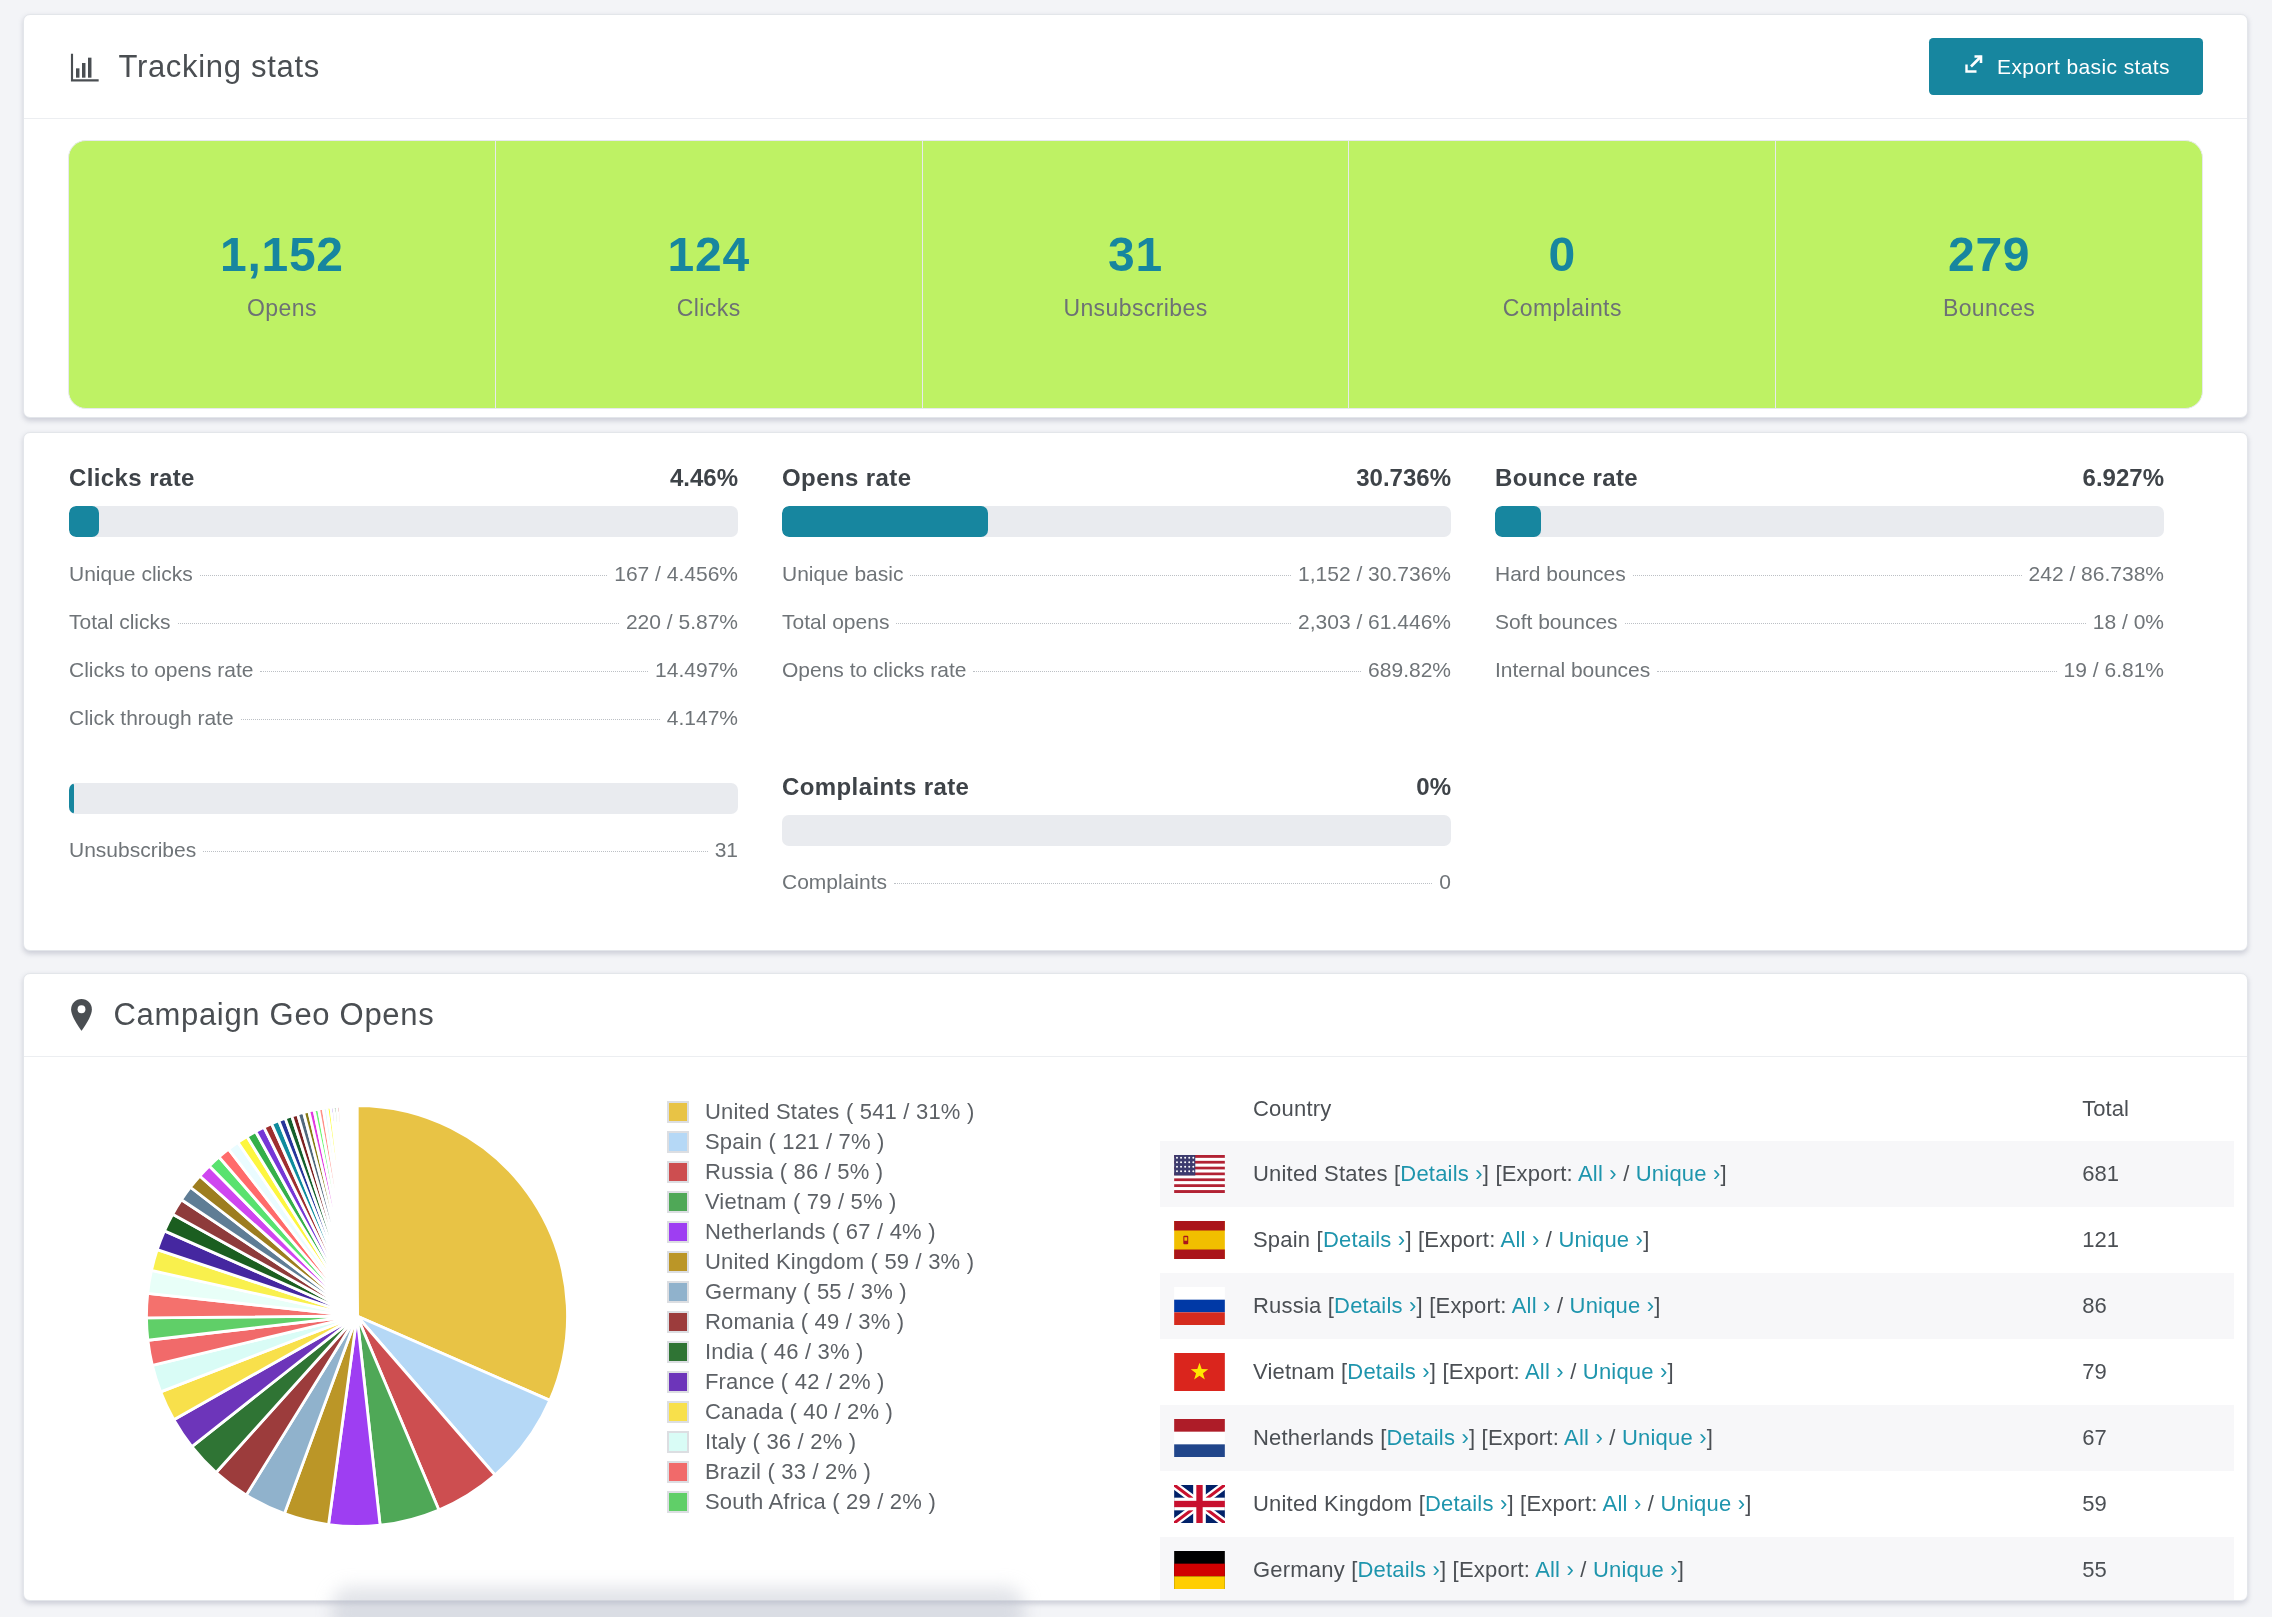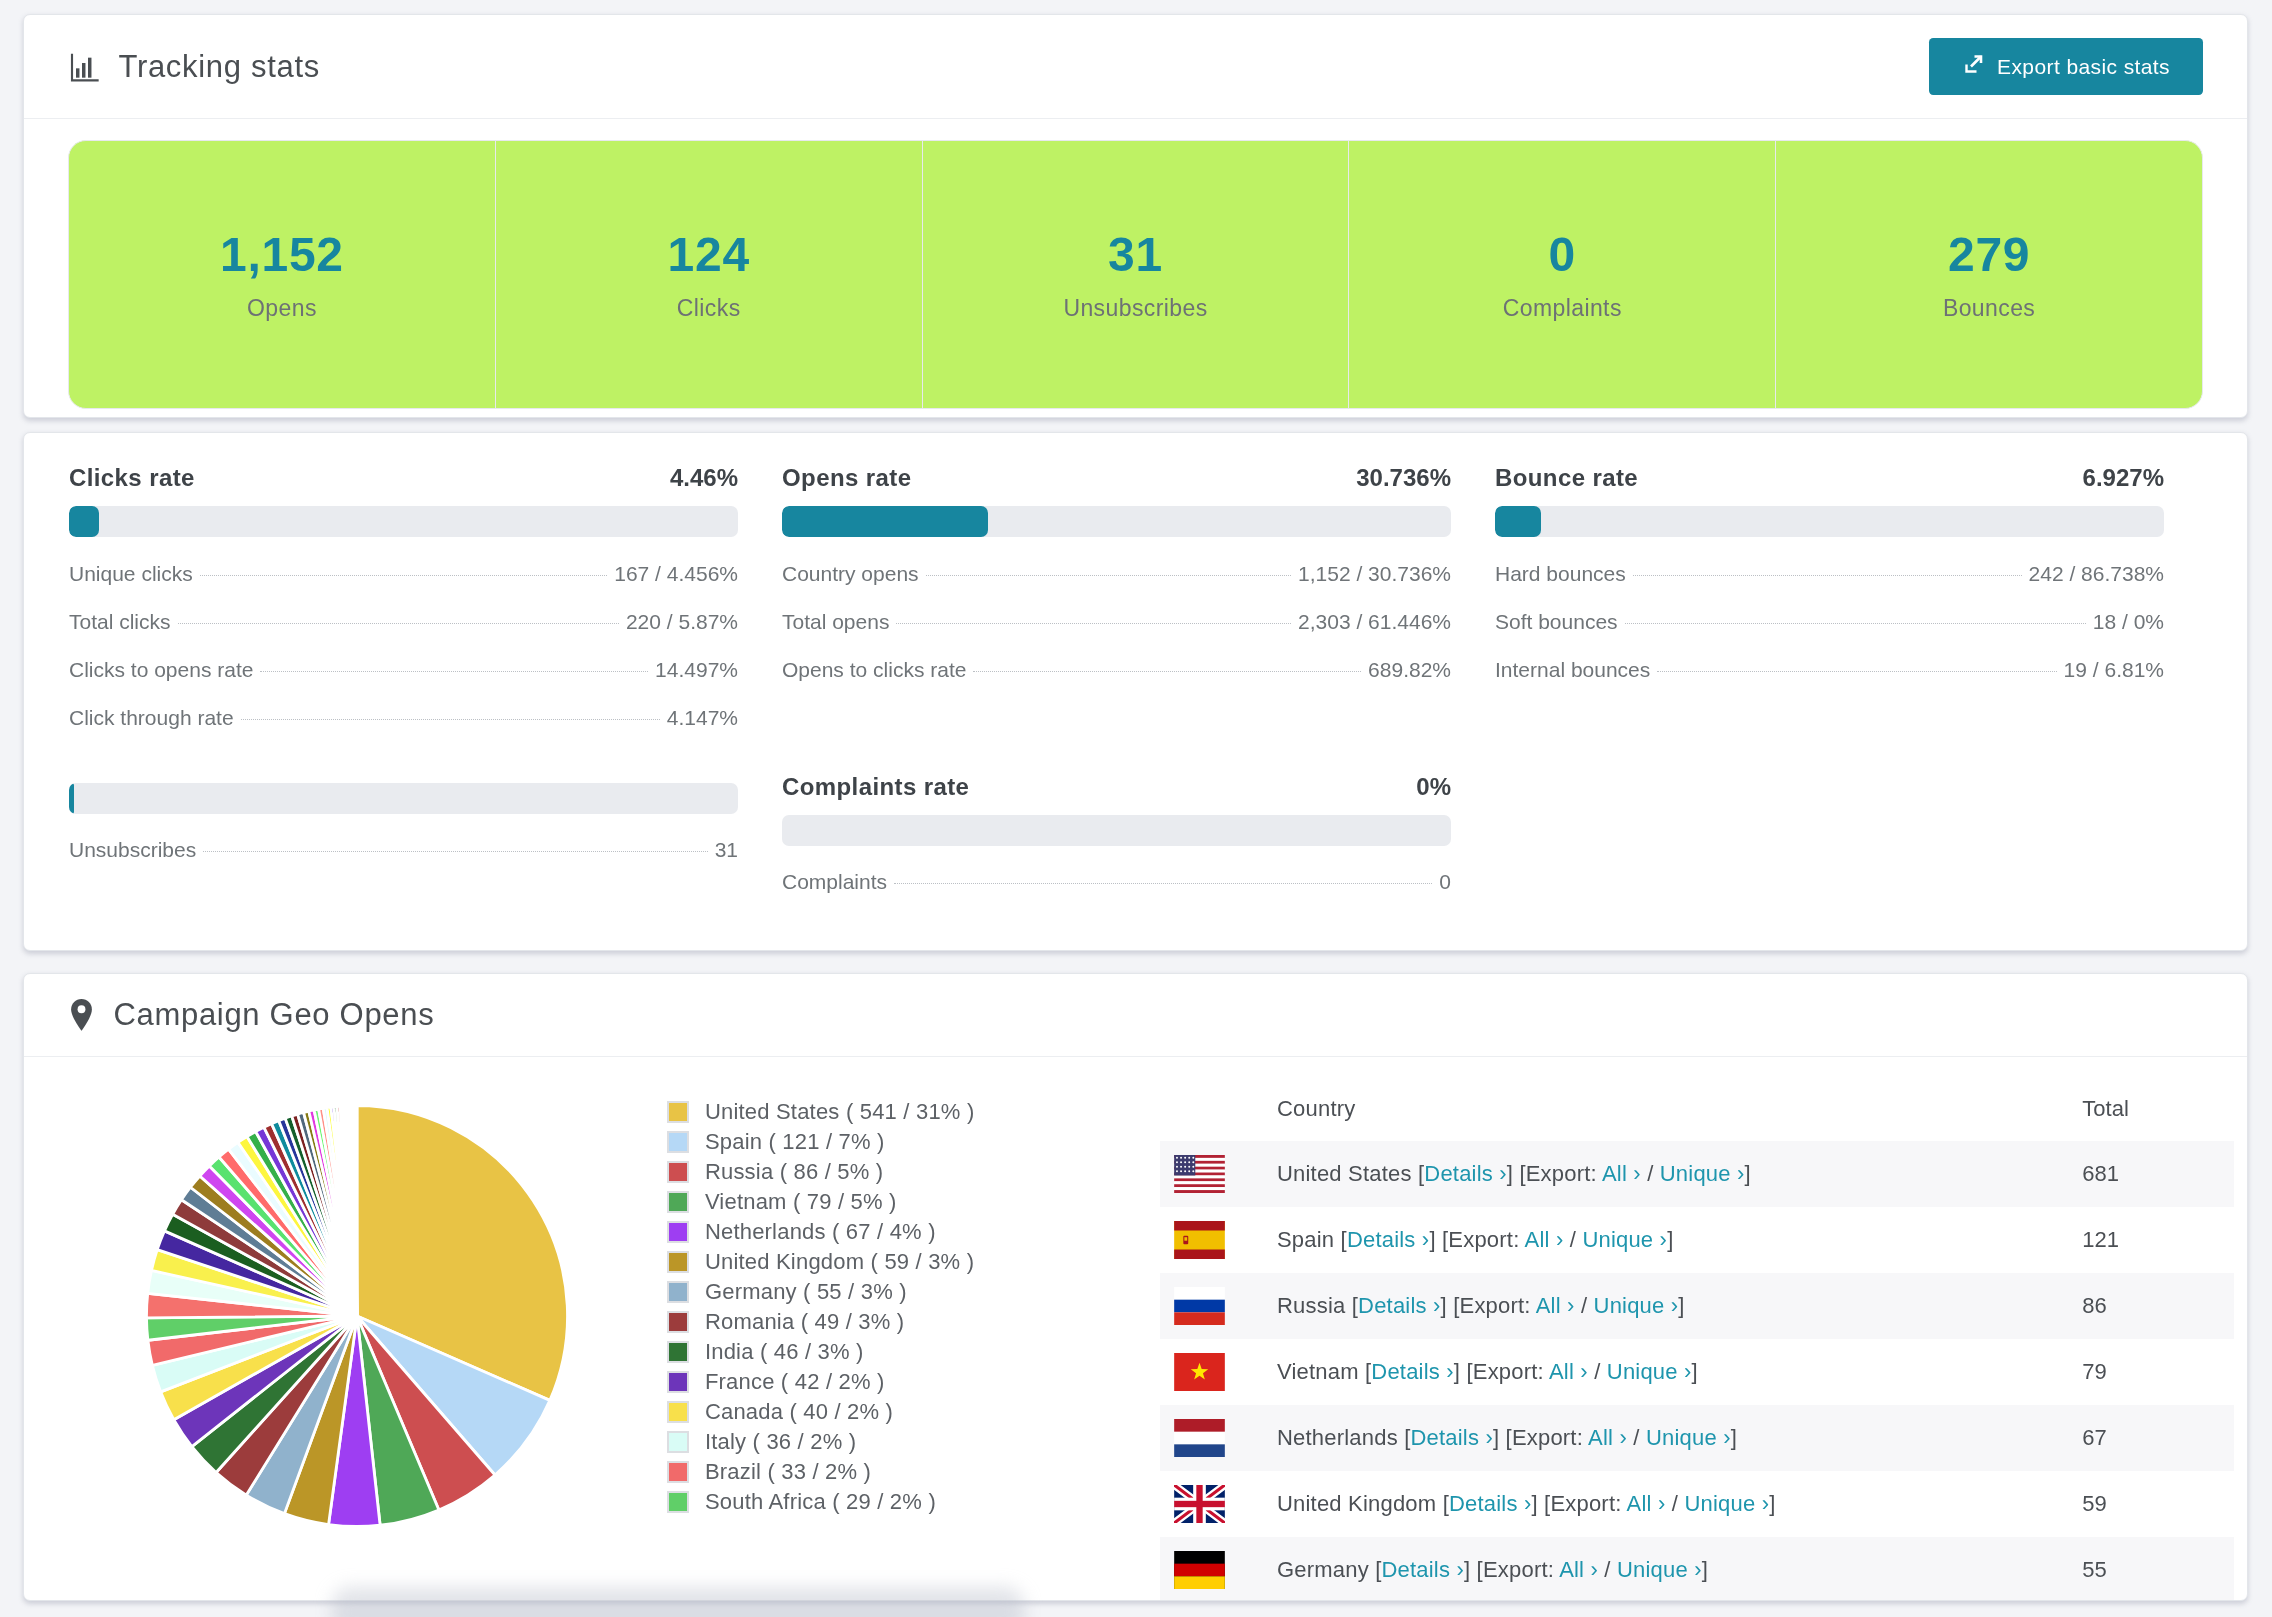--- a/index.html
+++ b/index.html
@@ -65,21 +65,21 @@
   #geo-pie{position:absolute;left:114px;top:40px;width:438px;height:438px;}
   #geo-legend{position:absolute;left:643px;top:40px;list-style:none;margin:0;padding:0;}
   #geo-legend li{display:flex;align-items:center;height:30px;font-size:22px;color:#5d6166;letter-spacing:0.2px;}
   .sw{width:18.4px;height:18.4px;border:2.1px solid #dcdee2;margin-right:15.5px;flex:none;}
 
   #geo-table{position:absolute;left:1136px;right:12.7px;top:20px;}
   .g-row{display:flex;align-items:center;height:66px;padding:0 14px;box-sizing:border-box;font-size:22px;color:#4b4f54;}
   .g-row.head{height:64px;color:#4b4f54;}
   .g-row.stripe{background:#f7f7f9;}
   .g-flag{width:79px;flex:none;display:flex;align-items:center;}
-  .g-country{flex:1;white-space:nowrap;letter-spacing:0.2px;margin-left:24px;}
+  .g-country{flex:1;white-space:nowrap;letter-spacing:0.2px;}
   .g-total{width:138px;flex:none;}
   .g-country a{color:#1e95ad;text-decoration:none;cursor:pointer;}
   .flag{display:block;width:51px;height:38px;}
 
   .bottom-blob{
     position:absolute;left:332px;top:1587px;width:692px;height:49px;
     background:rgba(180,183,196,.38);border-radius:18.4px;filter:blur(8.5px);
   }
 </style>
 </head>
@@ -169,21 +169,21 @@
       <div class="rate-section">
         <div class="rate-head">
           <span class="rate-title">Opens rate</span>
           <span class="rate-value">30.736%</span>
         </div>
         <div class="bar-track">
           <div class="bar-fill" style="width: 30.736%;"></div>
         </div>
         <div class="rate-rows">
           <div class="rate-row">
-            <span class="rr-label">Country opens</span>
+            <span class="rr-label">Unique basic</span>
             <span class="rr-leader"></span>
             <span class="rr-value">1,152 / 30.736%</span>
           </div>
           <div class="rate-row">
             <span class="rr-label">Total opens</span>
             <span class="rr-leader"></span>
             <span class="rr-value">2,303 / 61.446%</span>
           </div>
           <div class="rate-row">
             <span class="rr-label">Opens to clicks rate</span>

